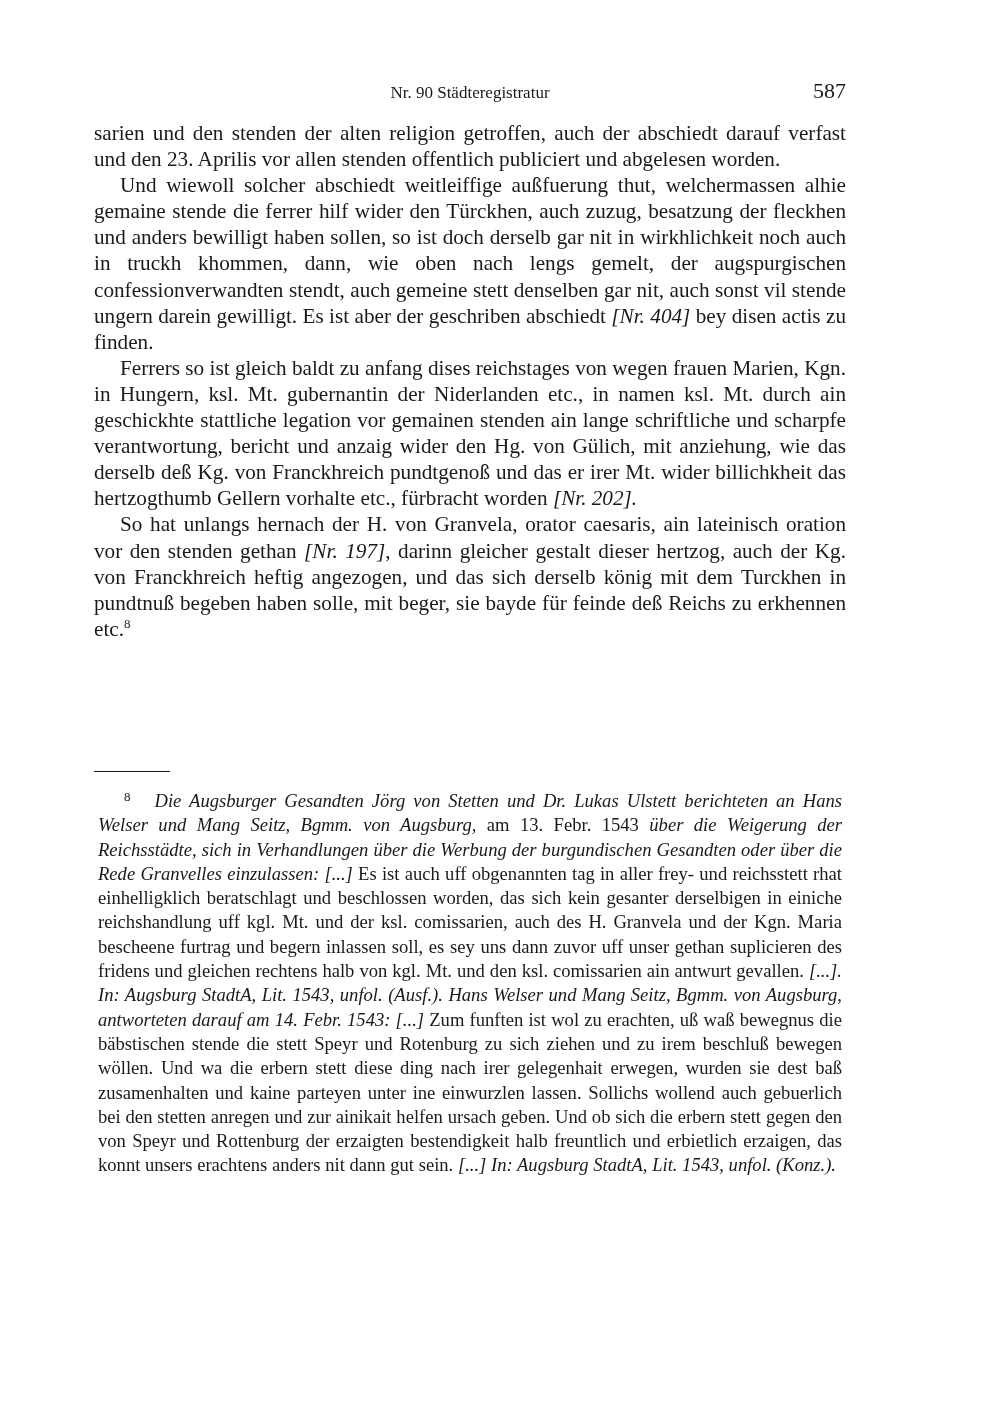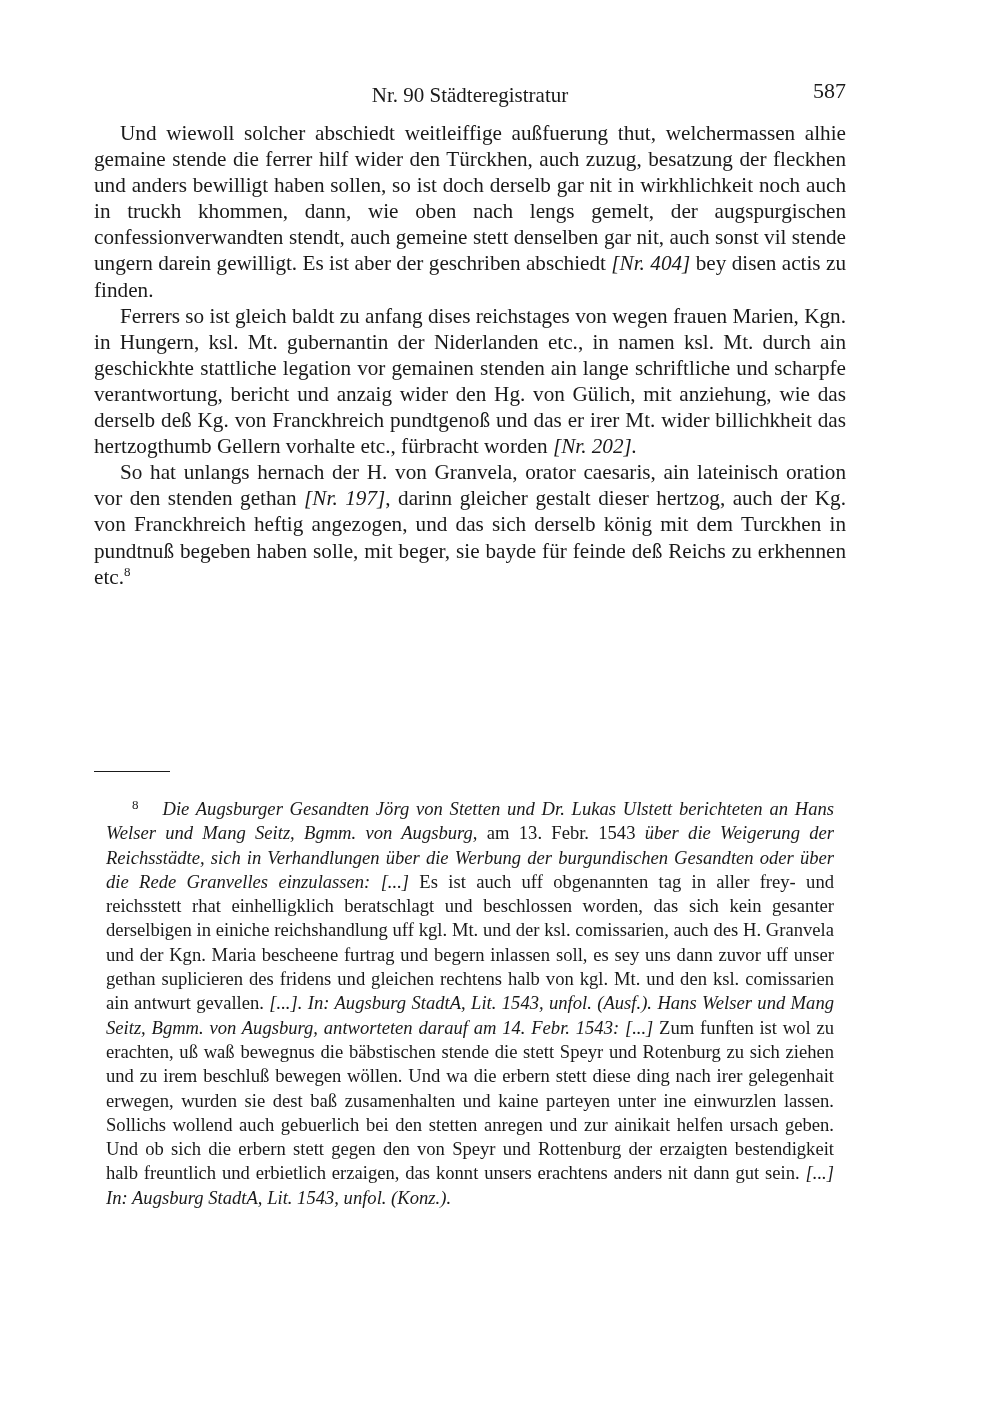--- a/index.html
+++ b/index.html
@@ -1,42 +1,45 @@
 <!DOCTYPE html>
 <html><head>
 <meta charset="utf-8">
 <style>
   html, body { margin: 0; padding: 0; background: #ffffff; }
   body { width: 1004px; height: 1418px; position: relative; overflow: hidden; color: #1a1a1a; }
   .page { position: absolute; left: 94px; top: 0; width: 752px; font-family: "Liberation Serif", "DejaVu Serif", serif; }
   .running-head { position: absolute; top: 80px; left: 0; width: 752px; height: 26px; }
-  .running-title { position: absolute; left: 0; width: 752px; text-align: center; font-size: 21px; top: 3px; }
+  .running-title { position: absolute; left: 0; width: 752px; text-align: center; font-size: 17px; top: 3px; }
   .page-number { position: absolute; right: 0; font-size: 22px; top: -2px; margin-left: 38px; }
   .body { position: absolute; top: 120px; left: 0; width: 752px; font-size: 21.2px; line-height: 26.1px; text-align: justify; hyphens: none; }
   .body p { margin: 0; }
   .body p.indent { text-indent: 26px; }
   .body p.last-line-justify { text-align-last: justify; }
   i { }
   sup.fnref { font-size: 13px; vertical-align: 8px; line-height: 0; }
   .fn-rule { position: absolute; top: 771px; left: 0; width: 76px; height: 0; border-top: 1px solid #1a1a1a; }
   .footnotes { position: absolute; top: 785px; left: 0; width: 752px; font-size: 18.6px; line-height: 24.3px; text-align: justify; }
-  .footnotes p { margin: 12px; text-indent: 26px; }
+  .footnotes p { margin: 4px; text-indent: 26px; }
   .fn-num { font-size: 13px; vertical-align: 6px; line-height: 0; margin-right: 24px; }
 </style>
 </head>
 <body>
 
 <div class="page">
 
   <div class="running-head">
     <div class="running-title">Nr. 90 Städteregistratur</div>
     <div class="page-number">587</div>
   </div>
 
   <div class="body">
+    <p>
+      <span>sarien und den stenden der alten religion getroffen, auch der abschiedt darauf verfast und den 23. Aprilis vor allen stenden offentlich publiciert und abgelesen worden.</span>
+    </p>
     <p class="indent">
       <span>Und wiewoll solcher abschiedt weitleiffige außfuerung thut, welchermassen alhie gemaine stende die ferrer hilf wider den Türckhen, auch zuzug, besatzung der fleckhen und anders bewilligt haben sollen, so ist doch derselb gar nit in wirkhlichkeit noch auch in truckh khommen, dann, wie oben nach lengs gemelt, der augspurgischen confessionverwandten stendt, auch gemeine stett denselben gar nit, auch sonst vil stende ungern darein gewilligt. Es ist aber der geschriben abschiedt </span><i>[Nr. 404]</i><span> bey disen actis zu finden.</span>
     </p>
     <p class="indent">
       <span>Ferrers so ist gleich baldt zu anfang dises reichstages von wegen frauen Marien, Kgn. in Hungern, ksl. Mt. gubernantin der Niderlanden etc., in namen ksl. Mt. durch ain geschickhte stattliche legation vor gemainen stenden ain lange schriftliche und scharpfe verantwortung, bericht und anzaig wider den Hg. von Gülich, mit anziehung, wie das derselb deß Kg. von Franckhreich pundtgenoß und das er irer Mt. wider billichkheit das hertzogthumb Gellern vorhalte etc., fürbracht worden </span><i>[Nr. 202].</i>
     </p>
     <p class="indent">
       <span>So hat unlangs hernach der H. von Granvela, orator caesaris, ain lateinisch oration vor den stenden gethan </span><i>[Nr. 197]</i><span>, darinn gleicher gestalt dieser hertzog, auch der Kg. von Franckhreich heftig angezogen, und das sich derselb könig mit dem Turckhen in pundtnuß begeben haben solle, mit beger, sie bayde für feinde deß Reichs zu erkhennen etc.</span><sup class="fnref">8</sup>
     </p>
   </div>

